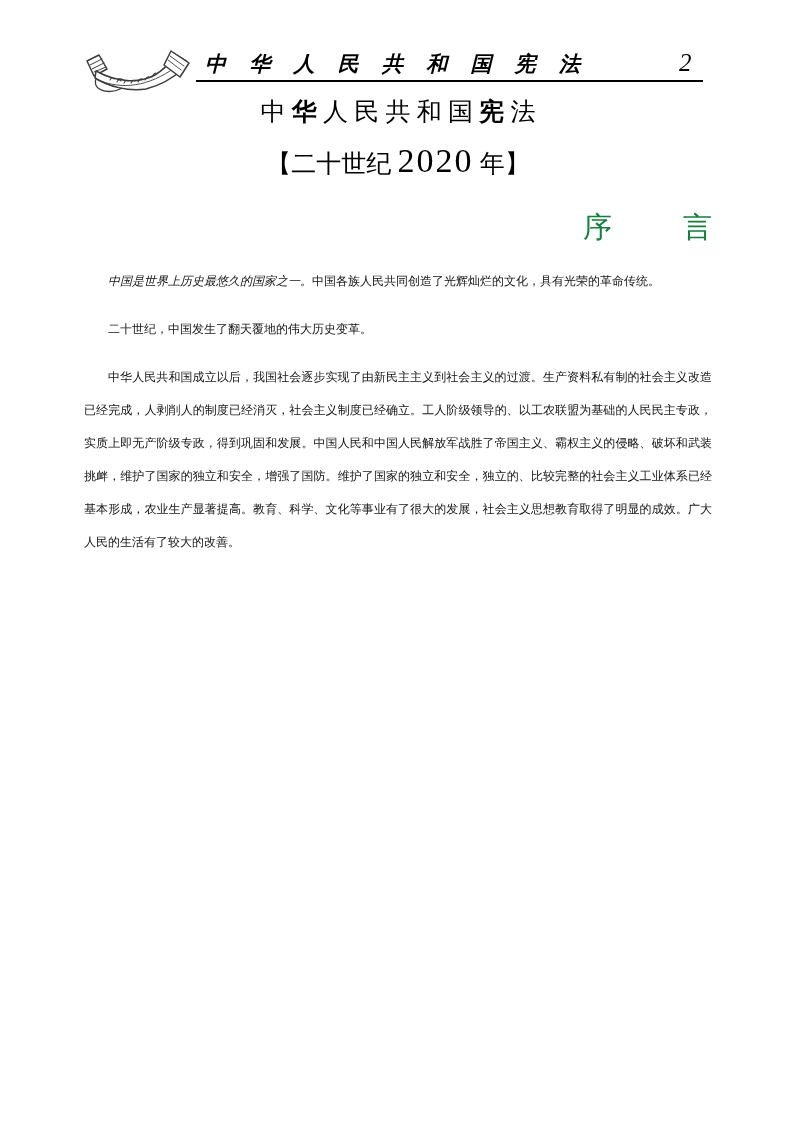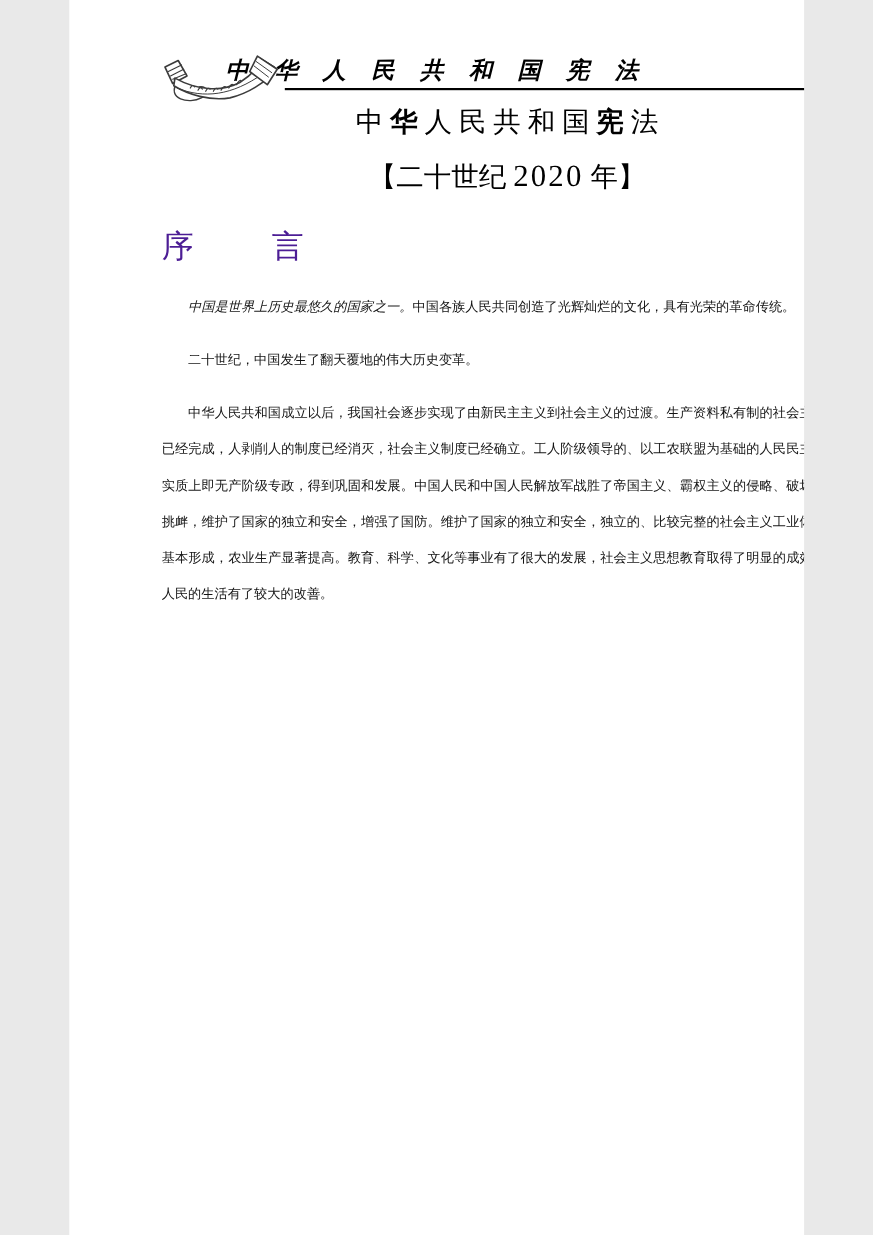--- a/index.html
+++ b/index.html
@@ -1,19 +1,19 @@
 <!DOCTYPE html>
 <html lang="zh"><head>
 <meta charset="utf-8">
 <title>中华人民共和国宪法 - 2</title>
 <style>
   html,body{margin:0;padding:0;background:#e9e9e9;}
   .page{
     position:relative;
-    width:668px;height:1123px;
+    width:794px;height:1123px;
     margin:0 auto;
     background:#ffffff;
     font-family:"Liberation Sans", sans-serif;
     color:#111;
     overflow:hidden;
   }
   
   .hdr-line{
     position:absolute;top:80px;left:85px;width:618px;height:2px;
     background:#000;
@@ -48,27 +48,27 @@
   }
   .doc-title .b{font-weight:700;}
   .doc-subtitle{
     margin:8px 0 0;line-height:46px;
     text-align:center;
     font-family:"Liberation Serif", serif;
     font-size:25px;font-weight:400;color:#000;
     white-space:nowrap;
   }
   .doc-subtitle .year{
-    font-size:28px;letter-spacing:2px;
+    font-size:34px;letter-spacing:2px;
   }
   .section-heading{
     margin:20px 0 0;line-height:40px;
-    text-align:left;
+    text-align:right;
     font-family:"Liberation Serif", serif;
-    font-size:29px;font-weight:400;color:#4c1d95;
+    font-size:29px;font-weight:400;color:#15803d;
     letter-spacing:21px;margin-right:-21px;
     white-space:nowrap;
   }
   .para{
     margin:0 0 15px;
     font-size:12px;line-height:33px;
     text-align:justify;
     text-indent:2em;
     color:#141414;
   }

